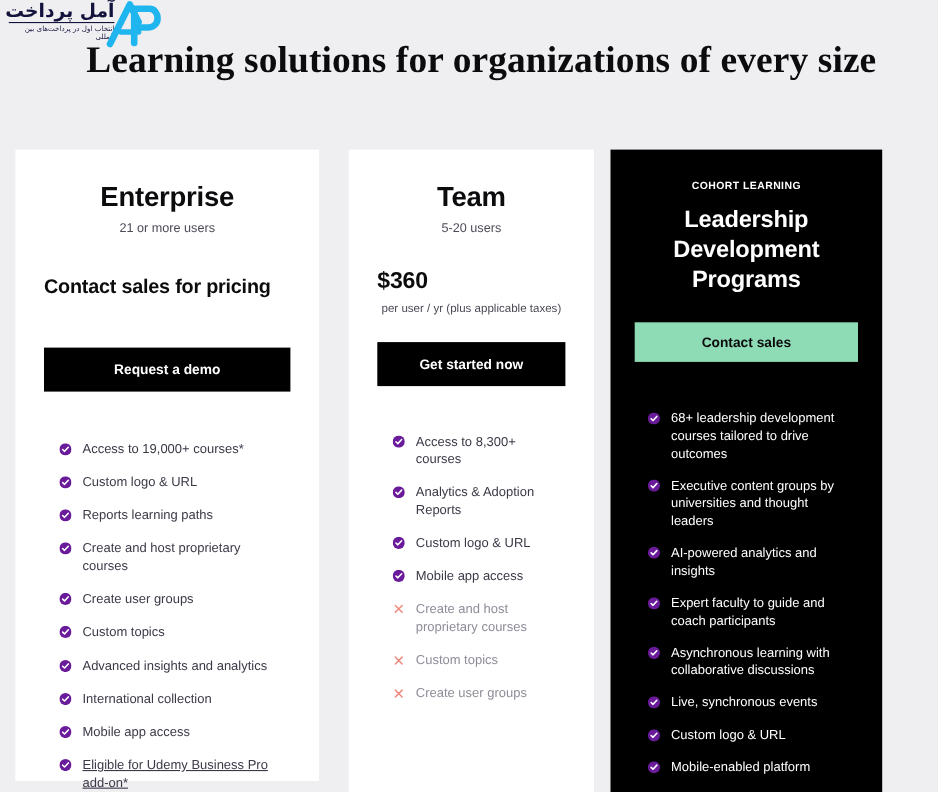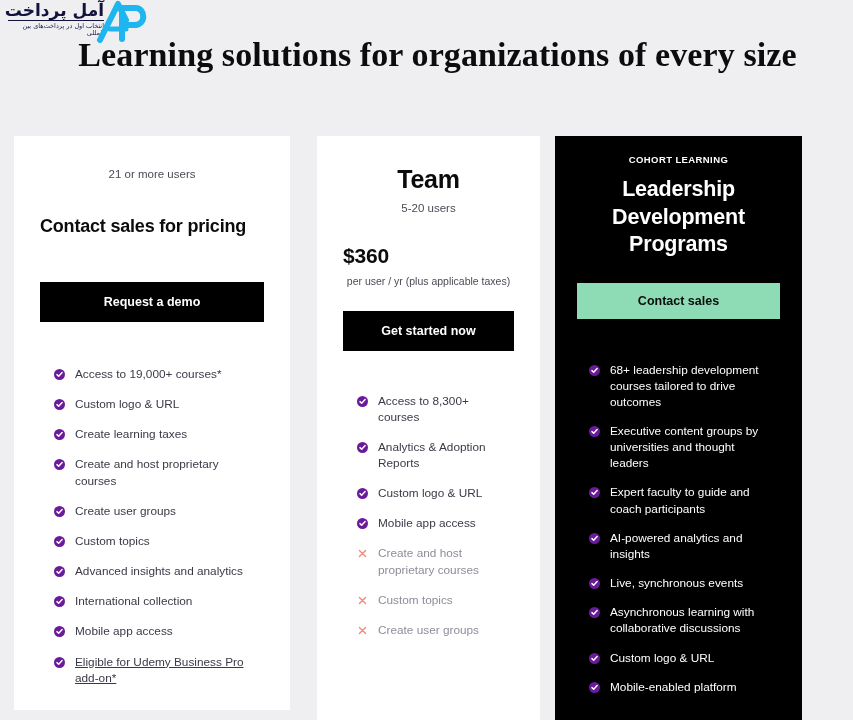--- a/index.html
+++ b/index.html
@@ -102,21 +102,21 @@
     margin-left: 27px;
     background: #ffffff;
     height: 584px;
     padding: 24px 26px 0 26px;
   }
   .card-cohort {
     width: 247px;
     margin-left: 15px;
     background: #000000;
     height: 584px;
-    padding: 14px 22px 0 22px;
+    padding: 24px 22px 0 22px;
     color: #ffffff;
   }
 
   .plan-name {
     text-align: center;
     font-size: 25px;
     font-weight: bold;
     color: #0c0c0e;
     letter-spacing: -0.2px;
     margin: 6px 0 0 0;
@@ -251,20 +251,21 @@
       <path d="M18 31 L34 31" fill="none" stroke="#1fb6ef" stroke-width="5" stroke-linecap="round"></path>
     </svg>
   </div>
 </div>
 
 <h1 class="page-heading">Learning solutions for organizations of every size</h1>
 
 <div class="cards">
 
   <div class="card card-enterprise">
+    <div class="plan-name">Enterprise</div>
     <div class="plan-users">21 or more users</div>
     <div class="plan-price plan-price-enterprise">Contact sales for pricing</div>
     <div class="cta-wrap-ent">
       <button class="cta cta-dark">Request a demo</button>
     </div>
     <ul class="features features-ent">
         <li class="feature">
           <svg class="feat-icon" viewBox="0 0 16 16" xmlns="http://www.w3.org/2000/svg">
             <circle cx="8" cy="8" r="8" fill="#6a1b9a"></circle>
             <path d="M4.3 8.2 L6.8 10.6 L11.8 5.2" fill="none" stroke="#ffffff" stroke-width="2.1" stroke-linecap="round" stroke-linejoin="round"></path>
@@ -276,21 +277,21 @@
             <circle cx="8" cy="8" r="8" fill="#6a1b9a"></circle>
             <path d="M4.3 8.2 L6.8 10.6 L11.8 5.2" fill="none" stroke="#ffffff" stroke-width="2.1" stroke-linecap="round" stroke-linejoin="round"></path>
           </svg>
           <span class="feat-text">Custom logo &amp; URL</span>
         </li>
         <li class="feature">
           <svg class="feat-icon" viewBox="0 0 16 16" xmlns="http://www.w3.org/2000/svg">
             <circle cx="8" cy="8" r="8" fill="#6a1b9a"></circle>
             <path d="M4.3 8.2 L6.8 10.6 L11.8 5.2" fill="none" stroke="#ffffff" stroke-width="2.1" stroke-linecap="round" stroke-linejoin="round"></path>
           </svg>
-          <span class="feat-text">Create learning taxes</span>
+          <span class="feat-text">Reports learning paths</span>
         </li>
         <li class="feature">
           <svg class="feat-icon" viewBox="0 0 16 16" xmlns="http://www.w3.org/2000/svg">
             <circle cx="8" cy="8" r="8" fill="#6a1b9a"></circle>
             <path d="M4.3 8.2 L6.8 10.6 L11.8 5.2" fill="none" stroke="#ffffff" stroke-width="2.1" stroke-linecap="round" stroke-linejoin="round"></path>
           </svg>
           <span class="feat-text">Create and host proprietary courses</span>
         </li>
         <li class="feature">
           <svg class="feat-icon" viewBox="0 0 16 16" xmlns="http://www.w3.org/2000/svg">
@@ -414,42 +415,42 @@
             <circle cx="8" cy="8" r="8" fill="#6a1b9a"></circle>
             <path d="M4.3 8.2 L6.8 10.6 L11.8 5.2" fill="none" stroke="#ffffff" stroke-width="2.1" stroke-linecap="round" stroke-linejoin="round"></path>
           </svg>
           <span class="feat-text">Executive content groups by universities and thought leaders</span>
         </li>
         <li class="feature">
           <svg class="feat-icon" viewBox="0 0 16 16" xmlns="http://www.w3.org/2000/svg">
             <circle cx="8" cy="8" r="8" fill="#6a1b9a"></circle>
             <path d="M4.3 8.2 L6.8 10.6 L11.8 5.2" fill="none" stroke="#ffffff" stroke-width="2.1" stroke-linecap="round" stroke-linejoin="round"></path>
           </svg>
+          <span class="feat-text">AI-powered analytics and insights</span>
+        </li>
+        <li class="feature">
+          <svg class="feat-icon" viewBox="0 0 16 16" xmlns="http://www.w3.org/2000/svg">
+            <circle cx="8" cy="8" r="8" fill="#6a1b9a"></circle>
+            <path d="M4.3 8.2 L6.8 10.6 L11.8 5.2" fill="none" stroke="#ffffff" stroke-width="2.1" stroke-linecap="round" stroke-linejoin="round"></path>
+          </svg>
           <span class="feat-text">Expert faculty to guide and coach participants</span>
         </li>
         <li class="feature">
           <svg class="feat-icon" viewBox="0 0 16 16" xmlns="http://www.w3.org/2000/svg">
             <circle cx="8" cy="8" r="8" fill="#6a1b9a"></circle>
             <path d="M4.3 8.2 L6.8 10.6 L11.8 5.2" fill="none" stroke="#ffffff" stroke-width="2.1" stroke-linecap="round" stroke-linejoin="round"></path>
           </svg>
-          <span class="feat-text">AI-powered analytics and insights</span>
+          <span class="feat-text">Asynchronous learning with collaborative discussions</span>
         </li>
         <li class="feature">
           <svg class="feat-icon" viewBox="0 0 16 16" xmlns="http://www.w3.org/2000/svg">
             <circle cx="8" cy="8" r="8" fill="#6a1b9a"></circle>
             <path d="M4.3 8.2 L6.8 10.6 L11.8 5.2" fill="none" stroke="#ffffff" stroke-width="2.1" stroke-linecap="round" stroke-linejoin="round"></path>
           </svg>
           <span class="feat-text">Live, synchronous events</span>
-        </li>
-        <li class="feature">
-          <svg class="feat-icon" viewBox="0 0 16 16" xmlns="http://www.w3.org/2000/svg">
-            <circle cx="8" cy="8" r="8" fill="#6a1b9a"></circle>
-            <path d="M4.3 8.2 L6.8 10.6 L11.8 5.2" fill="none" stroke="#ffffff" stroke-width="2.1" stroke-linecap="round" stroke-linejoin="round"></path>
-          </svg>
-          <span class="feat-text">Asynchronous learning with collaborative discussions</span>
         </li>
         <li class="feature">
           <svg class="feat-icon" viewBox="0 0 16 16" xmlns="http://www.w3.org/2000/svg">
             <circle cx="8" cy="8" r="8" fill="#6a1b9a"></circle>
             <path d="M4.3 8.2 L6.8 10.6 L11.8 5.2" fill="none" stroke="#ffffff" stroke-width="2.1" stroke-linecap="round" stroke-linejoin="round"></path>
           </svg>
           <span class="feat-text">Custom logo &amp; URL</span>
         </li>
         <li class="feature">
           <svg class="feat-icon" viewBox="0 0 16 16" xmlns="http://www.w3.org/2000/svg">

